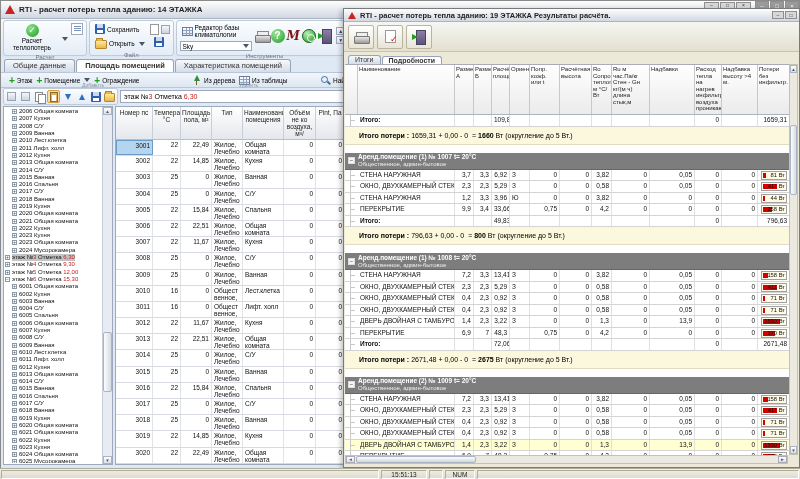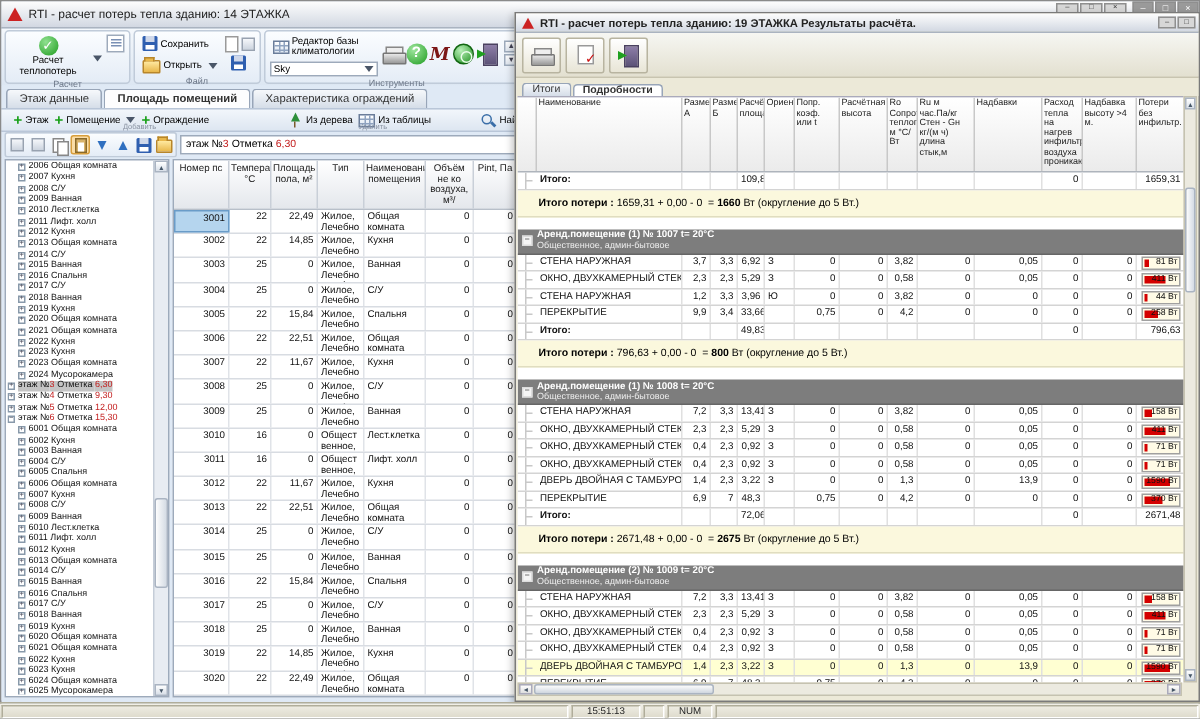--- a/index.html
+++ b/index.html
@@ -2,21 +2,21 @@
 <html><head>
 <meta charset="utf-8">
 <style>
   html,body{margin:0;padding:0;background:#9e9e9e;font-family:"Liberation Sans","DejaVu Sans",sans-serif;}
   *{box-sizing:border-box;}
   .screen{position:relative;width:800px;height:479px;overflow:hidden;background:#b8b8b8;}
 
   
   .lwin{position:absolute;left:0;top:0;width:800px;height:479px;background:#dfe9f5;border:1px solid #8a8a8a;}
   .titlebar{height:18px;background:linear-gradient(#fdfdfd,#d2d8e2);border-bottom:1px solid #aab3c0;display:flex;align-items:center;padding:0 4px;position:relative;}
-  .titlebar .title{font-size:8px;color:#222;font-weight:normal;margin-left:4px;white-space:nowrap;overflow:hidden;}
+  .titlebar .title{font-size:8px;color:#222;font-weight:bold;margin-left:4px;white-space:nowrap;overflow:hidden;}
   .app-tri{width:0;height:0;border-left:5px solid transparent;border-right:5px solid transparent;border-bottom:9px solid #cc2222;display:inline-block;}
   .winctl{position:absolute;top:1px;display:flex;gap:1px;}
   .winctl .wbtn{width:15px;height:7px;background:#d7d7d7;border:1px solid #8f8f8f;font-size:5px;line-height:5px;text-align:center;color:#333;}
   .ctlA{left:703px;}
   .ctlB{left:754px;top:0;} .ctlB .wbtn{height:9px;width:14px;background:#9a9a9a;color:#fff;font-size:6px;line-height:8px;}
 
   
   .ribbon{height:38px;display:flex;align-items:stretch;padding:1px 2px;gap:2px;background:linear-gradient(#f4f8fc,#dce6f2);}
   .rgroup{border:1px solid #c0cbd9;border-radius:3px;background:linear-gradient(#fbfdff,#e4ecf6);position:relative;display:flex;flex-direction:column;}
   .rg-body{flex:1;display:flex;align-items:flex-start;padding:2px 3px;gap:3px;}
@@ -248,23 +248,23 @@
               <span class="sp">▲</span>
               <span class="sp">▼</span>
             </span>
           </div>
         </div>
         <div class="rg-label">Инструменты</div>
       </div>
     </div>
 
     <div class="tabsrow">
-      <span class="tab">Этаж данные</span>
+      <span class="tab">Общие данные</span>
       <span class="tab active">Площадь помещений</span>
-      <span class="tab">Характеристика ограждений</span>
+      <span class="tab">Характеристика помещений</span>
     </div>
 
     <div class="ribbon2">
       <div class="r2group" style="width:180px;">
         <span class="smallbtn">
             <span class="ico-plus">+</span>
             <span>Этаж</span>
           </span>
         <span class="smallbtn">
             <span class="ico-plus">+</span>

